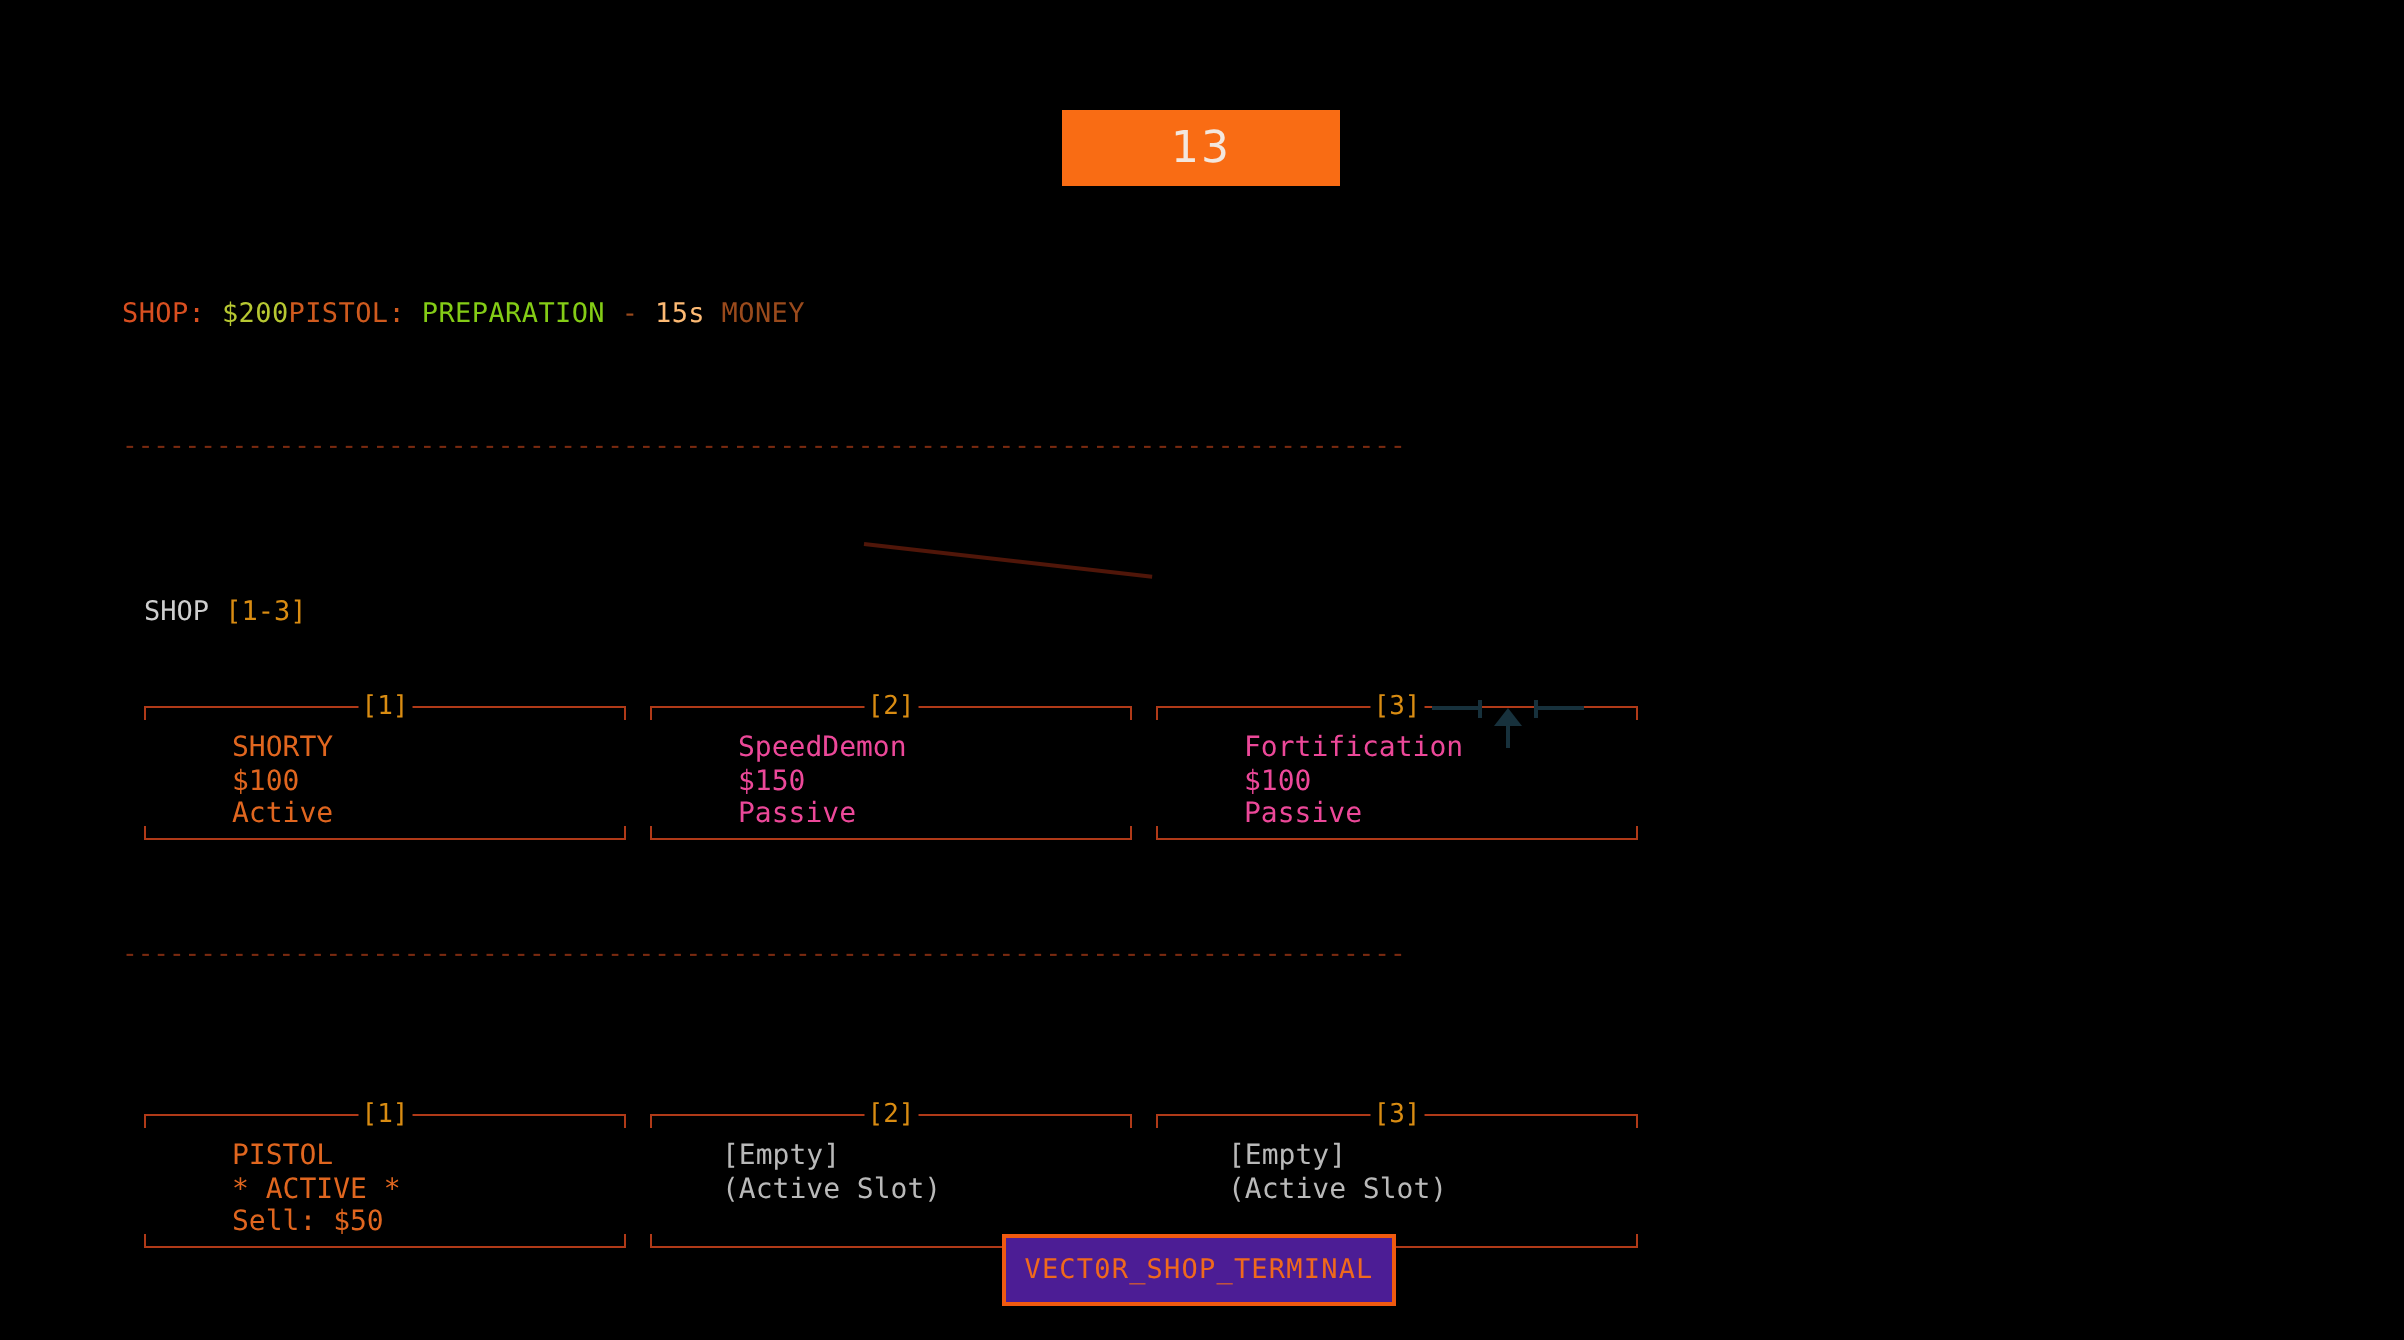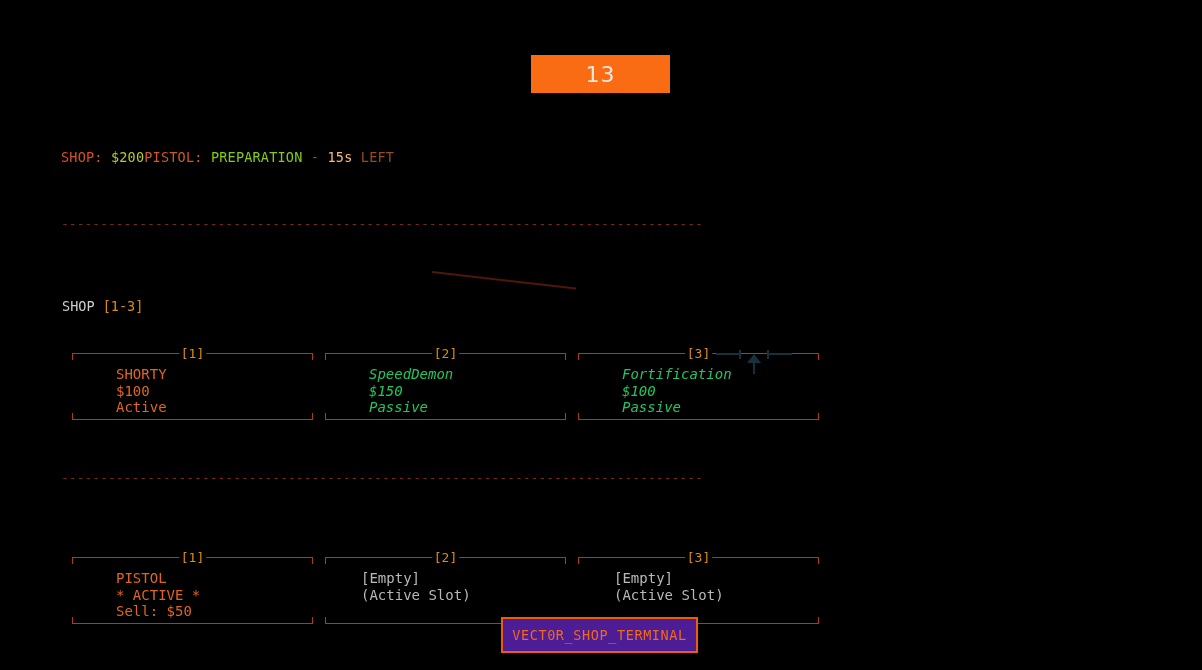--- a/index.html
+++ b/index.html
@@ -35,21 +35,21 @@
   .c-phase  { color: #cf5a1e; }
   .c-val    { color: #84cc16; }
   .c-time   { color: #fdba74; }
   .c-dim    { color: #9a4a1c; }
 
   .sep {
     color: #7a2a10; font-size: 13px; letter-spacing: 0px;
     height: 16px; overflow: hidden; user-select: none;
   }
 
-  .sect-title { color: #cfcfcf; font-size: 13.5px; margin-left: 1px; }
+  .sect-title { color: #cfcfcf; font-size: 13.5px; margin-left: 11px; }
   .sect-title .rng { color: #d98c12; }
 
   
   .row { position: relative; display: flex; gap: 12px; margin-left: 11px; }
   .card {
     position: relative;
     width: 241px; height: 72px;
     padding: 12px 0 0 0;
   }
   .card .edge-top, .card .edge-bot {
@@ -62,21 +62,21 @@
       border-left: 1.6px solid #b03a18; border-right: 1.6px solid #b03a18; }
   .card .slot-num {
     position: absolute; top: -2px; left: 50%; transform: translateX(-50%);
     background: #000; padding: 0 2px;
     color: #d98c12; font-size: 13px; z-index: 2;
   }
   .card .lines { padding: 6px 0 0 44px; }
   .card .lines.empty { padding-left: 36px; }
   .cl { font-size: 14px; line-height: 16.6px; }
   .cl.orange { color: #e0661f; }
-  .cl.blue   { color: #22c55e; font-style: italic; }
+  .cl.blue   { color: #ec4899; }
   .cl.grey   { color: #b9b9b9; }
 
   
   #cursor-glyph { position: absolute; left: 714px; top: 342px; width: 80px; height: 32px; }
 
   
   #streak {
     position: absolute; left: 432px; top: 271px;
     width: 145px; height: 2px; background: #5e1a0b;
     transform: rotate(6.5deg); transform-origin: left center; opacity: .85;
@@ -96,21 +96,21 @@
 
 <div id="screen">
 
   <div id="timer-badge">
     <span>13</span>
   </div>
 
   <div id="terminal">
 
     
-    <div class="statusline"><span class="c-key">SHOP: </span><span class="c-money">$200</span><span class="c-phase">PISTOL: </span><span class="c-val">PREPARATION</span><span class="c-dim"> - </span><span class="c-time">15s</span><span class="c-dim"> LEFT</span></div>
+    <div class="statusline"><span class="c-key">SHOP: </span><span class="c-money">$200</span><span class="c-phase">PISTOL: </span><span class="c-val">PREPARATION</span><span class="c-dim"> - </span><span class="c-time">15s</span><span class="c-dim"> MONEY</span></div>
 
     <div class="sep">----------------------------------------------------------------------------------</div>
 
     
     <div class="sect-title"><span>SHOP </span><span class="rng">[1-3]</span></div>
     <div class="row" id="row-shop"><div class="card"><div class="edge-top"></div><div class="edge-bot"></div><div class="slot-num">[1]</div><div class="lines"><div class="cl orange">SHORTY</div><div class="cl orange">$100</div><div class="cl orange">Active</div></div></div><div class="card"><div class="edge-top"></div><div class="edge-bot"></div><div class="slot-num">[2]</div><div class="lines"><div class="cl blue">SpeedDemon</div><div class="cl blue">$150</div><div class="cl blue">Passive</div></div></div><div class="card"><div class="edge-top"></div><div class="edge-bot"></div><div class="slot-num">[3]</div><div class="lines"><div class="cl blue">Fortification</div><div class="cl blue">$100</div><div class="cl blue">Passive</div></div></div></div>
 
     <div class="sep">----------------------------------------------------------------------------------</div>
 
     

